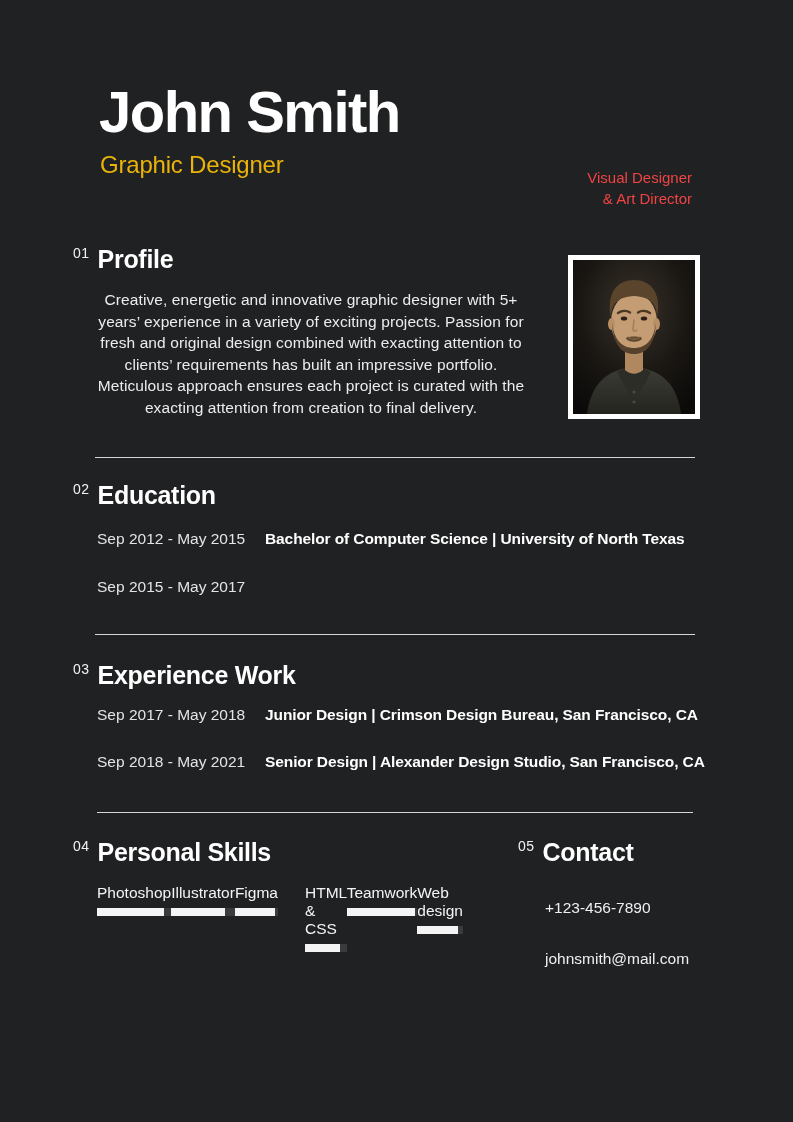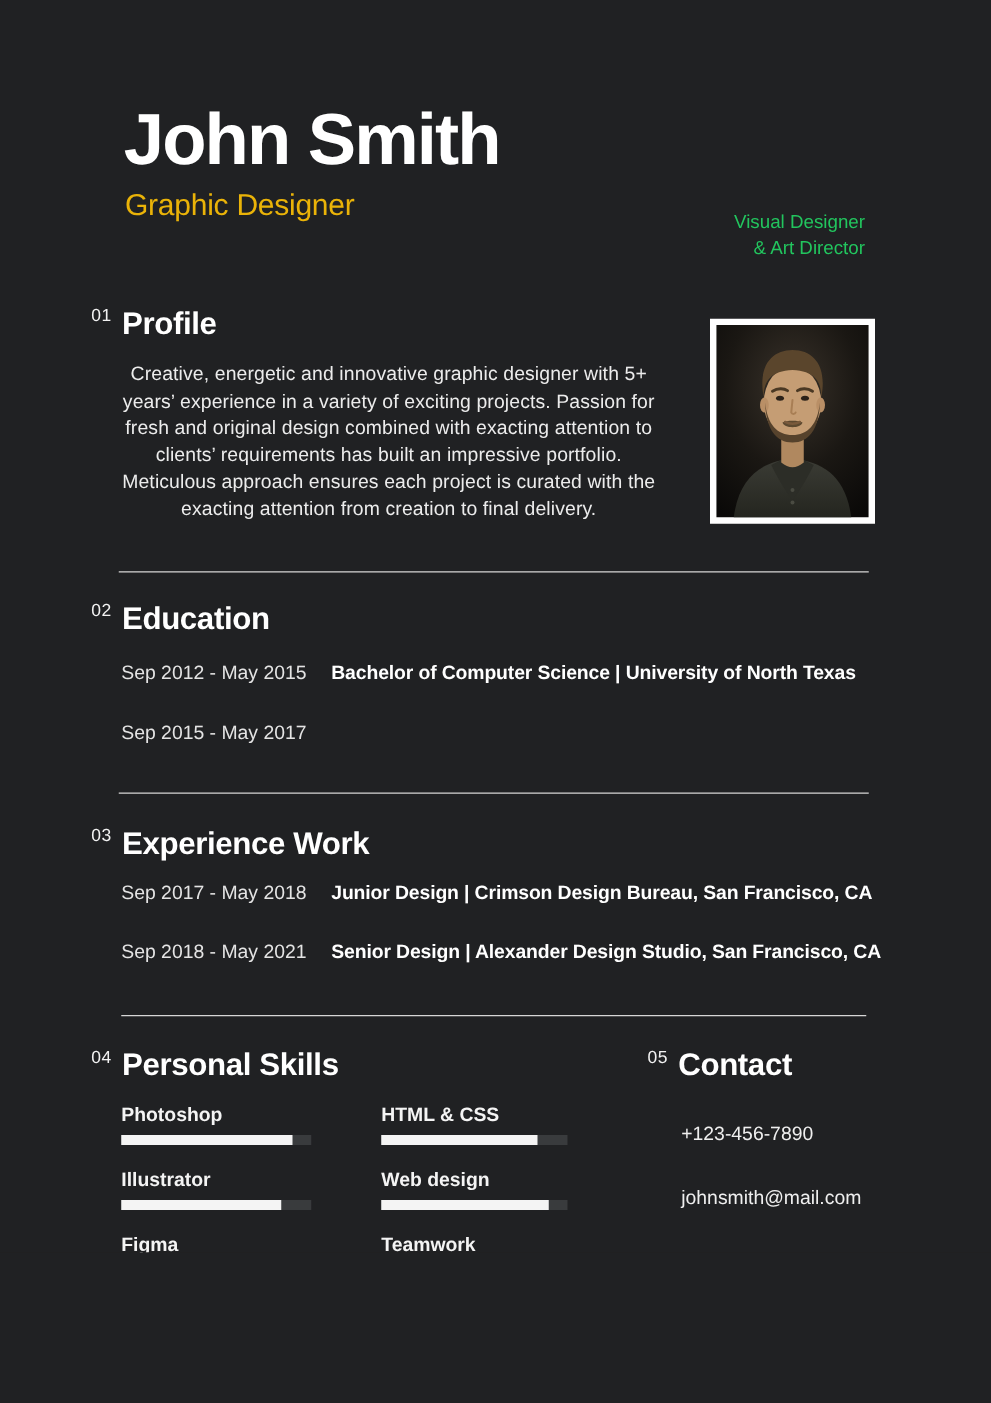--- a/index.html
+++ b/index.html
@@ -18,21 +18,21 @@
     left:99px;top:78px;
     font-size:58px;font-weight:800;letter-spacing:-1.5px;
     color:#fff;white-space:nowrap;
   }
   .job-title{
     left:100px;top:151px;
     font-size:24px;font-weight:400;letter-spacing:-0.2px;color:#eab308;
   }
   .tagline{
     right:101px;top:167px;
-    font-size:15px;line-height:21px;text-align:right;color:#22c55e;
+    font-size:15px;line-height:21px;text-align:right;color:#ef4444;
   }
 
   
   .sec-head{white-space:nowrap;}
   .sec-num{
     display:inline-block;font-size:14px;font-weight:400;color:#f2f2f2;
     position:relative;top:-10px;margin-right:8px;letter-spacing:0.5px;
   }
   .sec-title{font-size:25px;font-weight:700;letter-spacing:-0.3px;color:#fff;}
 
@@ -52,21 +52,21 @@
   .div1{left:95px;top:457px;width:600px;}
   .div2{left:95px;top:634px;width:600px;}
   .div3{left:97px;top:812px;width:596px;}
 
   
   .row{left:97px;display:flex;font-size:15.5px;white-space:nowrap;}
   .row-date{width:168px;flex:none;color:#e4e4e4;font-weight:400;}
   .row-detail{color:#fff;font-weight:700;letter-spacing:-0.1px;}
 
   
-  .skill-col{display:flex;flex-direction:column;font-weight:bold;}
+  .skill-col{display:flex;flex-direction:row;}
   .skill-item{margin-bottom:20px;}
   .skill-label{font-size:15.5px;color:#f4f4f4;margin-bottom:6px;}
   .bar{height:8px;background:#393b3d;}
   .bar-fill{height:100%;background:#f4f4f4;width:0;}
 
   
   .contact-item{font-size:15.5px;color:#efefef;height:18px;margin-bottom:33px;white-space:nowrap;}
 </style>
 </head>
 <body>
@@ -184,29 +184,29 @@
   </div>
 
   <div class="abs skill-col" style="left:305px;top:884px;width:149px;">
     <div class="skill-item">
       <div class="skill-label">HTML &amp; CSS</div>
       <div class="bar">
           <div class="bar-fill" style="width: 84%;"></div>
         </div>
     </div>
     <div class="skill-item">
+      <div class="skill-label">Teamwork</div>
+      <div class="bar">
+          <div class="bar-fill" style="width: 97%;"></div>
+        </div>
+    </div>
+    <div class="skill-item">
       <div class="skill-label">Web design</div>
       <div class="bar">
           <div class="bar-fill" style="width: 90%;"></div>
-        </div>
-    </div>
-    <div class="skill-item">
-      <div class="skill-label">Teamwork</div>
-      <div class="bar">
-          <div class="bar-fill" style="width: 97%;"></div>
         </div>
     </div>
   </div>
 
   <div class="abs sec-head" style="left:518px;top:838px;">
     <span class="sec-num">05</span><span class="sec-title">Contact</span>
   </div>
   <div class="abs" style="left:545px;top:899px;">
     <div class="contact-item">+123-456-7890</div>
     <div class="contact-item">johnsmith@mail.com</div>

